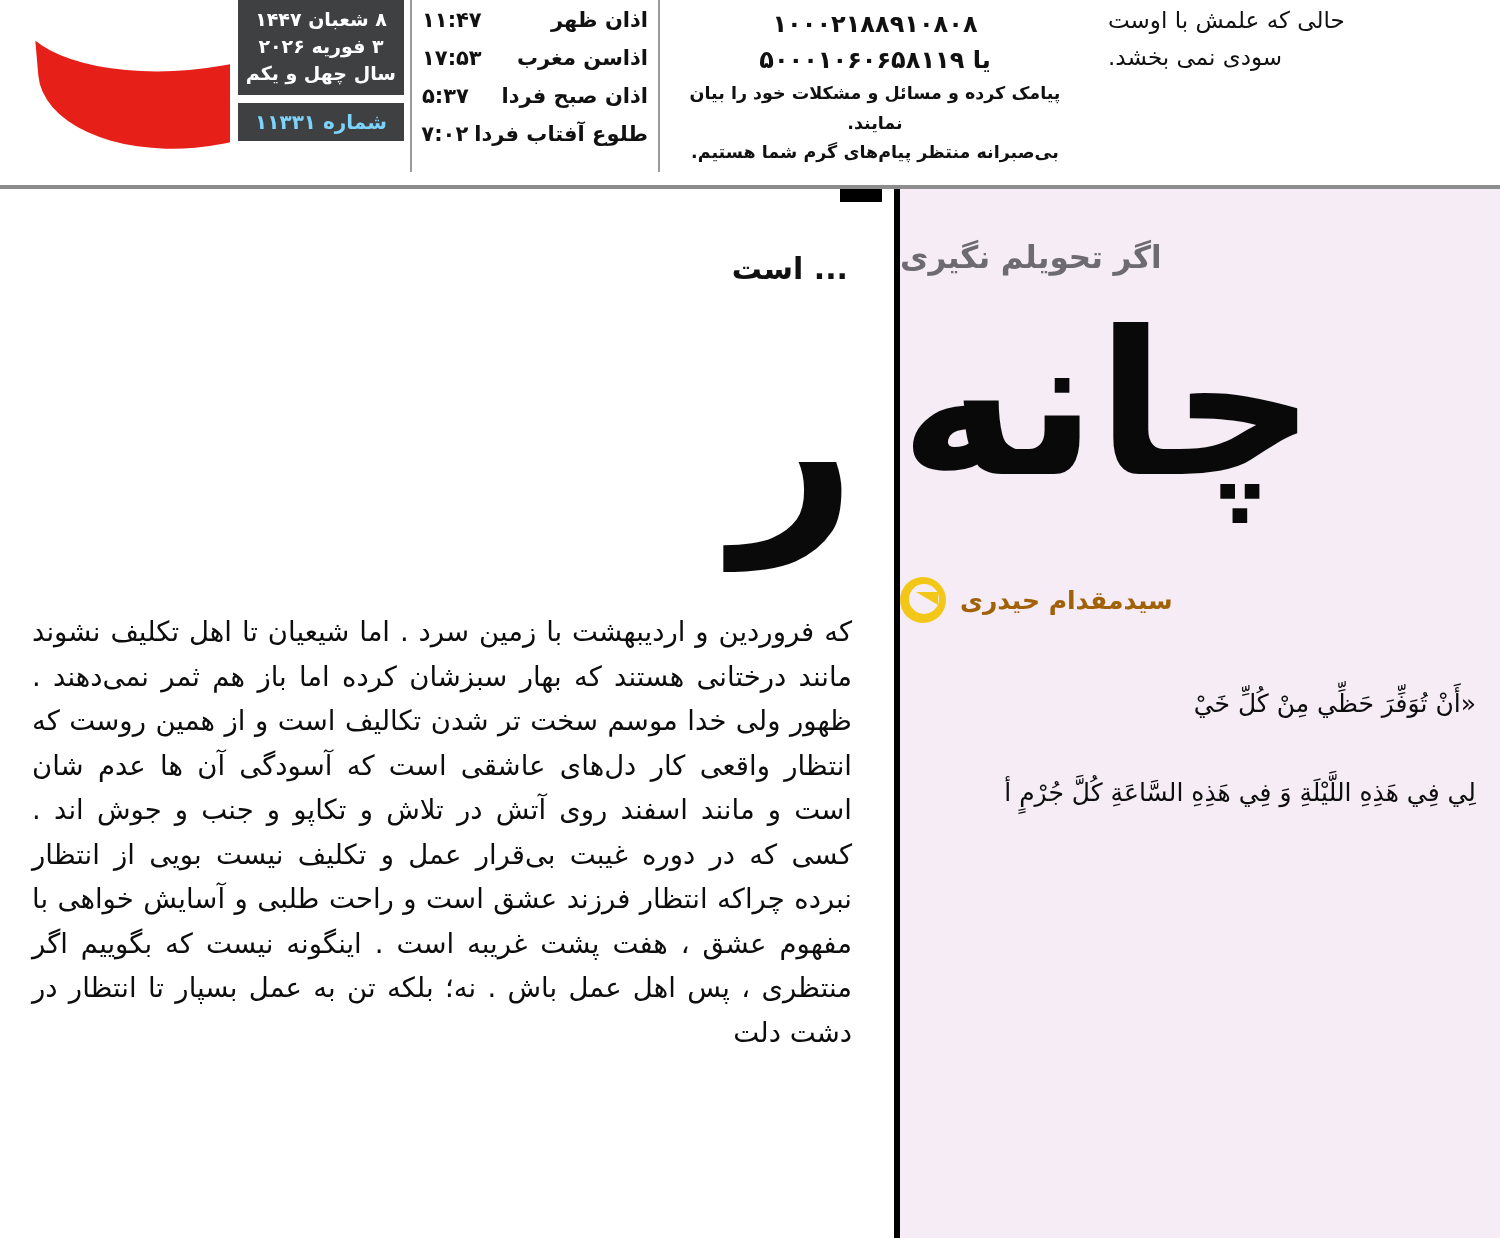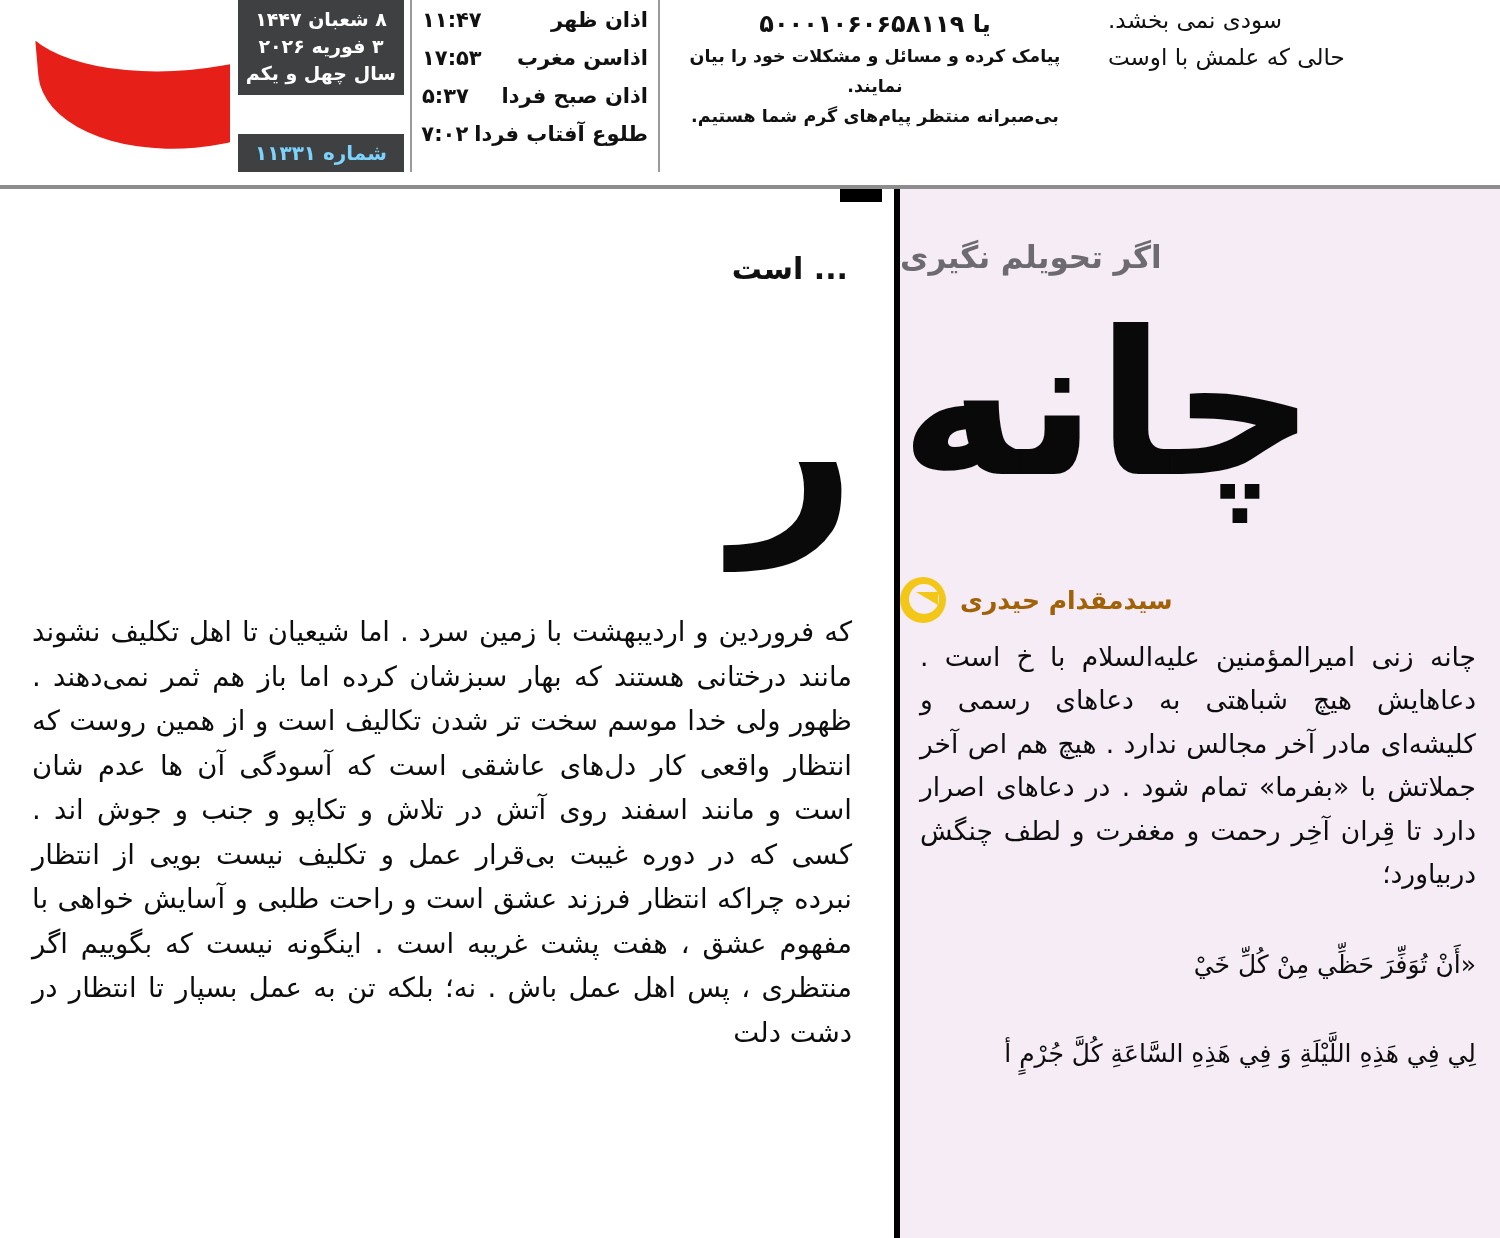--- a/index.html
+++ b/index.html
@@ -32,21 +32,21 @@
   }
   .red-swoosh::after{
     content:"";position:absolute;left:-14px;top:-44px;
     width:330px;height:86px;background:#ffffff;
     border-radius:0 0 60% 60% / 0 0 100% 100%;
   }
 
   
   .date-block{
     width:180px;flex:0 0 180px;
-    display:flex;flex-direction:column;justify-content:space-between;
+    display:flex;flex-direction:column;justify-content:flex-start;
     padding:0 6px 0 8px;box-sizing:border-box;
     gap:4px;
   }
   .date-box{
     background:#3e4042;color:#ffffff;
     padding:6px 8px 8px 8px;
     text-align:center;
     font-weight:bold;
     line-height:1.42;
     font-size:19px;
@@ -234,28 +234,29 @@
       <span class="lbl">اذان صبح فردا</span>
       <span class="val">۵:۳۷</span>
     </div>
     <div class="prayer-row">
       <span class="lbl">طلوع آفتاب فردا</span>
       <span class="val">۷:۰۲</span>
     </div>
   </div>
 
   <div class="sms-block">
+    <div class="sms-num">۱۰۰۰۲۱۸۸۹۱۰۸۰۸</div>
     <div class="sms-num">یا ۵۰۰۰۱۰۶۰۶۵۸۱۱۹</div>
     <div class="sms-line">پیامک کرده و مسائل و مشکلات خود را بیان نمایند.</div>
     <div class="sms-line">بی‌صبرانه منتظر پیام‌های گرم شما هستیم.</div>
   </div>
 
   <div class="quote-block">
+    <div class="quote-line">حالی که علمش با اوست</div>
     <div class="quote-line">سودی نمی بخشد.</div>
-    <div class="quote-line">حالی که علمش با اوست</div>
   </div>
 
 </div>
 
 <div class="header-rule"></div>
 
 <div class="main">
 
   <div class="col-right">
     <div class="lead-kicker">... است</div>
@@ -275,19 +276,18 @@
     <div class="op-byline-row">
       <span class="byline-icon">
         <span class="ring"></span>
         <span class="inner"></span>
         <span class="wedge"></span>
       </span>
       <span class="op-byline-name">سیدمقدام حیدری</span>
     </div>
 
     <div class="op-body">
-      <p>چانه زنی امیرالمؤمنین علیه‌السلام با خ است . دعاهایش هیچ شباهتی به دعاهای رسمی و کلیشه‌ای مادر آخر مجالس ندارد . هیچ هم اص آخر جملاتش با «بفرما» تمام شود . در دعاهای اصرار دارد تا قِران آخِر رحمت و مغفرت و لطف چنگش دربیاورد؛</p>
       <p class="ar">«أَنْ تُوَفِّرَ حَظِّي مِنْ كُلِّ خَيْ</p>
       <p class="ar">لِي فِي هَذِهِ اللَّيْلَةِ وَ فِي هَذِهِ السَّاعَةِ كُلَّ جُرْمٍ أ</p>
     </div>
   </div>
 
 </div>
 
 </body></html>

